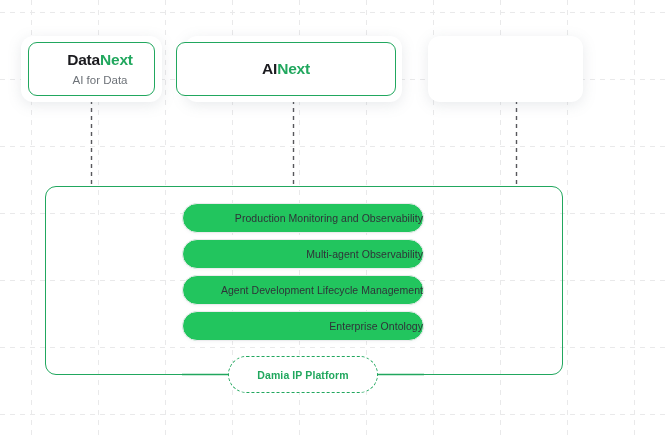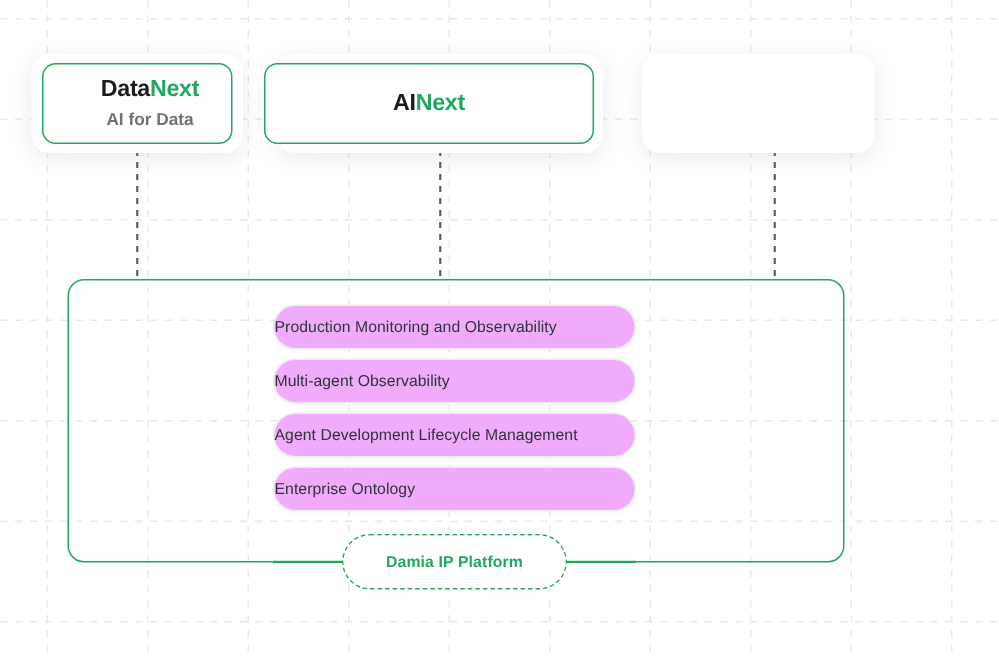--- a/index.html
+++ b/index.html
@@ -74,21 +74,20 @@
     white-space: nowrap;
   }
   .card-title .accent { color: #21a75e; }
 
   .card-sub {
     margin-top: 5px;
     font-size: 11.5px;
     color: #6d7278;
     line-height: 1.2;
     white-space: nowrap;
-    font-weight: bold;
   }
 
   
   #platform-container {
     position: absolute;
     left: 45px;
     top: 186px;
     width: 518px;
     height: 189px;
     border: 1.5px solid #21a75e;
@@ -96,26 +95,26 @@
     background: transparent;
     z-index: 2;
   }
 
   
   .capability-pill {
     position: absolute;
     left: 182px;
     width: 242px;
     height: 30px;
-    background: #f0abfc;
+    background: #22c55e;
     border: 1px solid #ececee;
     border-radius: 16px;
     display: flex;
     align-items: center;
-    justify-content: flex-start;
+    justify-content: flex-end;
     box-shadow: 0 1px 3px rgba(120,130,140,0.07);
     z-index: 5;
   }
 
   .capability-pill span {
     font-size: 10.5px;
     color: #2f3338;
     white-space: nowrap;
     letter-spacing: 0.05px;
   }

